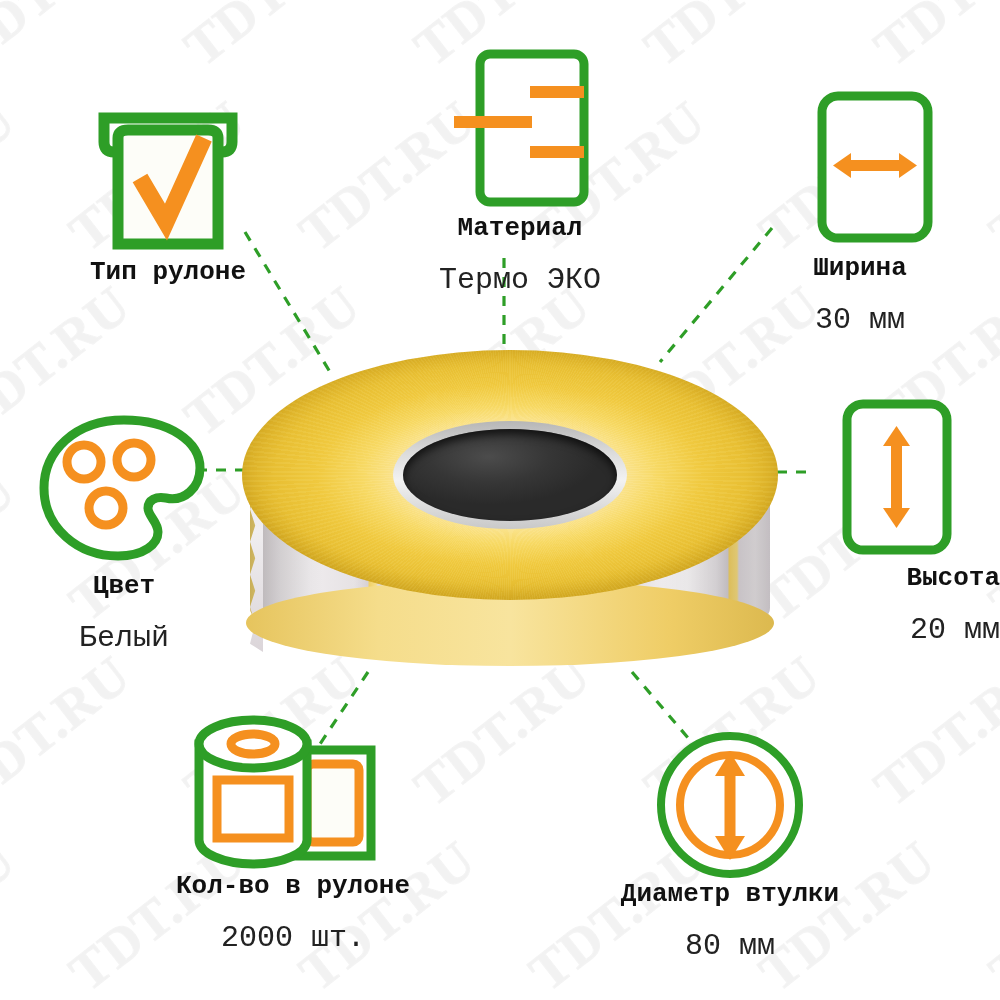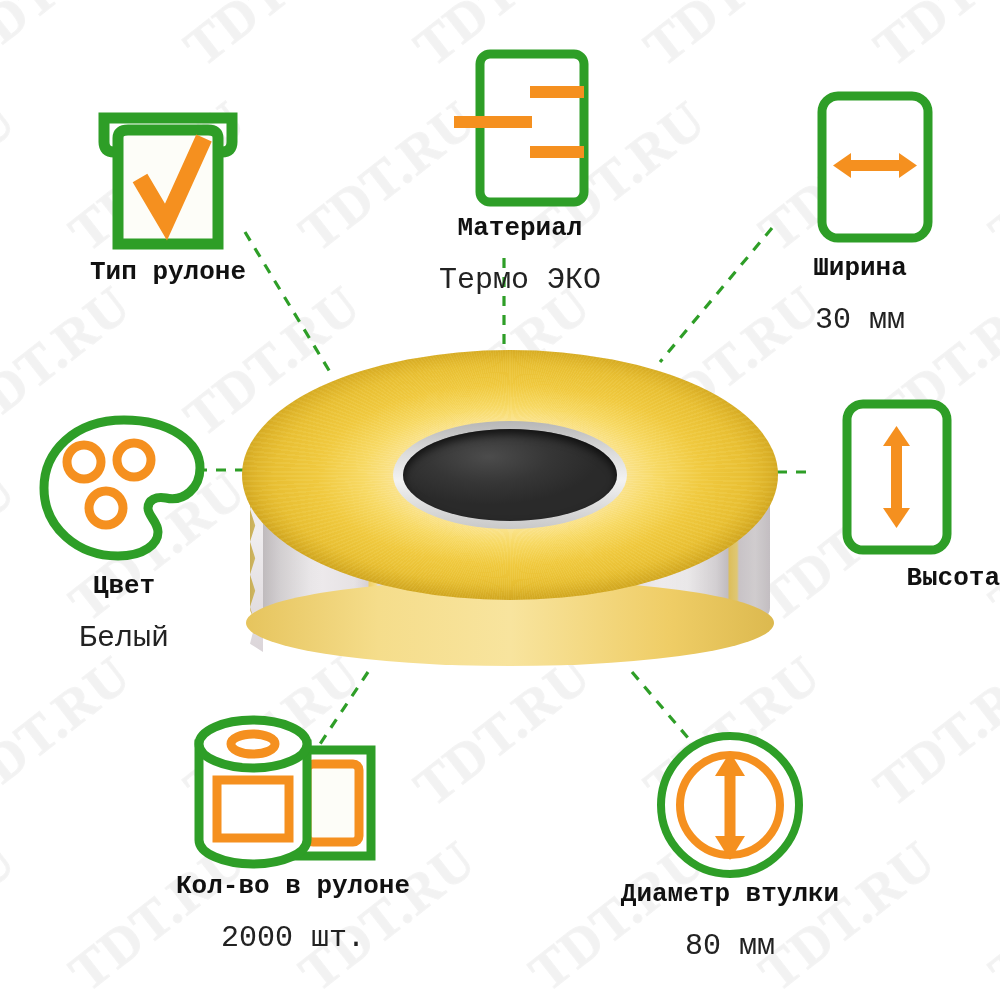--- a/index.html
+++ b/index.html
@@ -237,20 +237,21 @@
       <svg width="140" height="172" viewBox="0 0 140 172">
         <rect x="28" y="12" width="100" height="146" rx="16" ry="16" fill="#ffffff" stroke="#2e9e27" stroke-width="9"></rect>
         <g fill="#f5901f">
           <rect x="72" y="46" width="11" height="78"></rect>
           <polygon points="77.5,34 64,54 91,54"></polygon>
           <polygon points="77.5,136 64,116 91,116"></polygon>
         </g>
       </svg>
     </div>
     <div class="cap">Высота</div>
+    <div class="val">20 мм</div>
   </div>
 
   <div class="node" id="n-qty">
     <div class="icon-wrap">
       <svg width="220" height="160" viewBox="0 0 220 160">
 
         <rect x="112" y="38" width="76" height="106" fill="#ffffff" stroke="#2e9e27" stroke-width="9"></rect>
         <rect x="124" y="52" width="52" height="78" rx="6" ry="6" fill="#fdfdf8" stroke="#f5901f" stroke-width="9"></rect>
 
         <path d="M16 32 V128 A54 24 0 0 0 124 128 V32 Z" fill="#ffffff" stroke="#2e9e27" stroke-width="9"></path>

